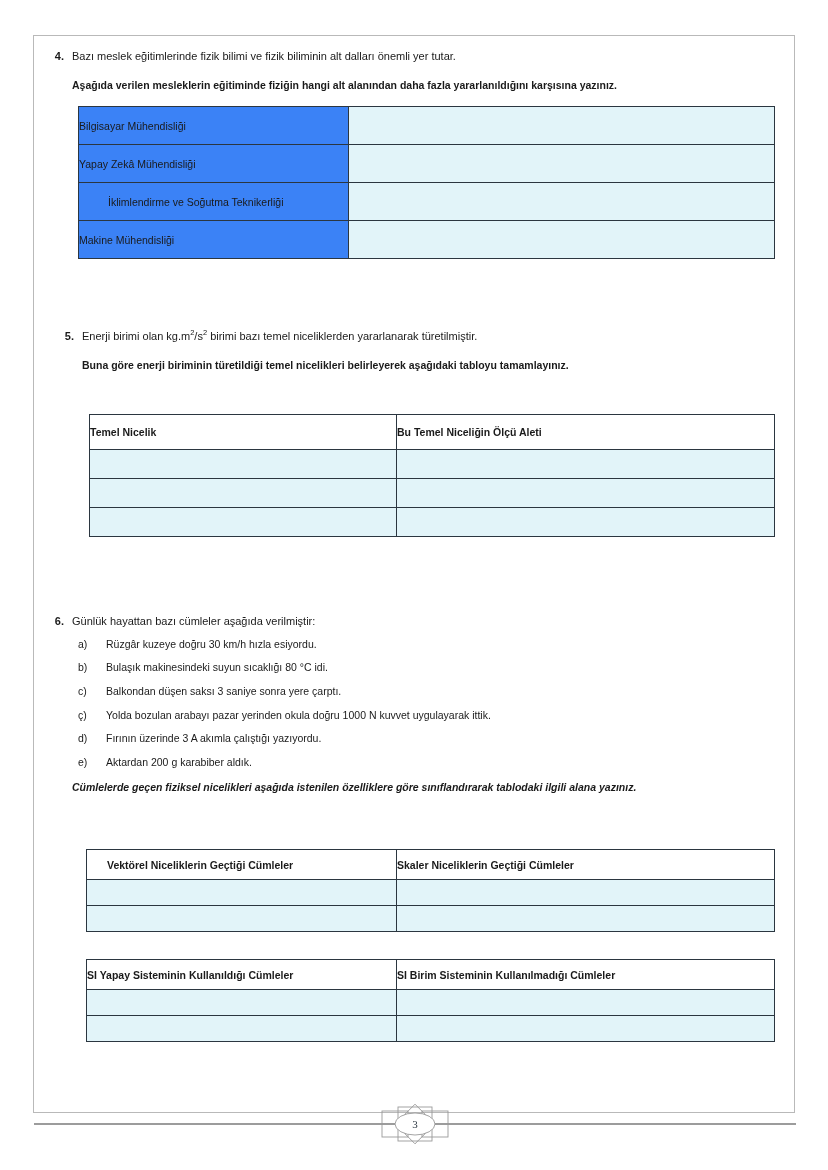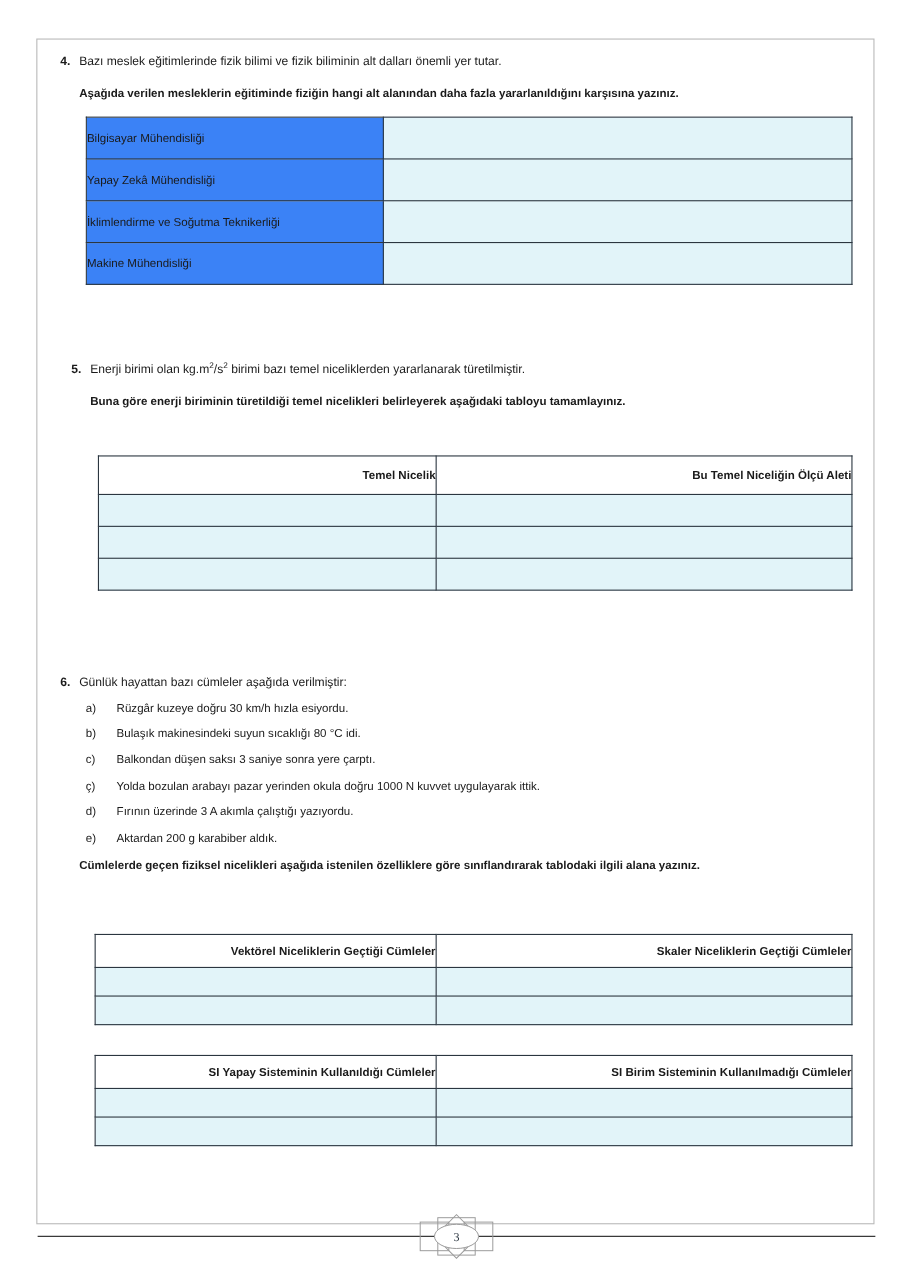--- a/index.html
+++ b/index.html
@@ -101,21 +101,21 @@
     font-size: 10.5px;
     text-align: left;
     padding: 0 0 0 10px;
     vertical-align: middle;
     font-weight: normal;
   }
   .hdr-cell {
     background: #ffffff;
     font-size: 10.5px;
     font-weight: bold;
-    text-align: right;
+    text-align: left;
     vertical-align: middle;
   }
   .fill-cell {
     background: #e2f4f9;
   }
 
   
   .footer-orn {
     position: absolute;
     left: 0;
@@ -148,21 +148,21 @@
       <tbody>
         <tr>
           <td class="lbl-cell" style="height:38px;">Bilgisayar Mühendisliği</td>
           <td class="fill-cell"></td>
         </tr>
         <tr>
           <td class="lbl-cell" style="height:38px;">Yapay Zekâ Mühendisliği</td>
           <td class="fill-cell"></td>
         </tr>
         <tr>
-          <td class="lbl-cell" style="height:38px;">İklimlendirme ve Soğutma Teknikerliği</td>
+          <td class="lbl-cell" style="height:38px;padding-left:29px;">İklimlendirme ve Soğutma Teknikerliği</td>
           <td class="fill-cell"></td>
         </tr>
         <tr>
           <td class="lbl-cell" style="height:38px;">Makine Mühendisliği</td>
           <td class="fill-cell"></td>
         </tr>
       </tbody>
     </table>
 
     <div style="position:absolute; left:22px; top:293px; width:728px;">
@@ -230,21 +230,21 @@
         <div class="sub-item">
           <div class="sub-letter">d)</div>
           <div class="sub-text">Fırının üzerinde 3 A akımla çalıştığı yazıyordu.</div>
         </div>
         <div class="sub-item">
           <div class="sub-letter">e)</div>
           <div class="sub-text">Aktardan 200 g karabiber aldık.</div>
         </div>
       </div>
 
-      <div style="padding-left:26px; margin-top:0;">
+      <div style="padding-left:26px; margin-top:0;font-style:italic;">
         <div class="q-instruction">Cümlelerde geçen fiziksel nicelikleri aşağıda istenilen özelliklere göre sınıflandırarak tablodaki ilgili alana yazınız.</div>
       </div>
     </div>
 
     <table class="sheet-table" style="position:absolute; left:52px; top:813px; width:688px;">
       <colgroup>
         <col style="width:310px;">
         <col style="width:378px;">
       </colgroup>
       <thead>

